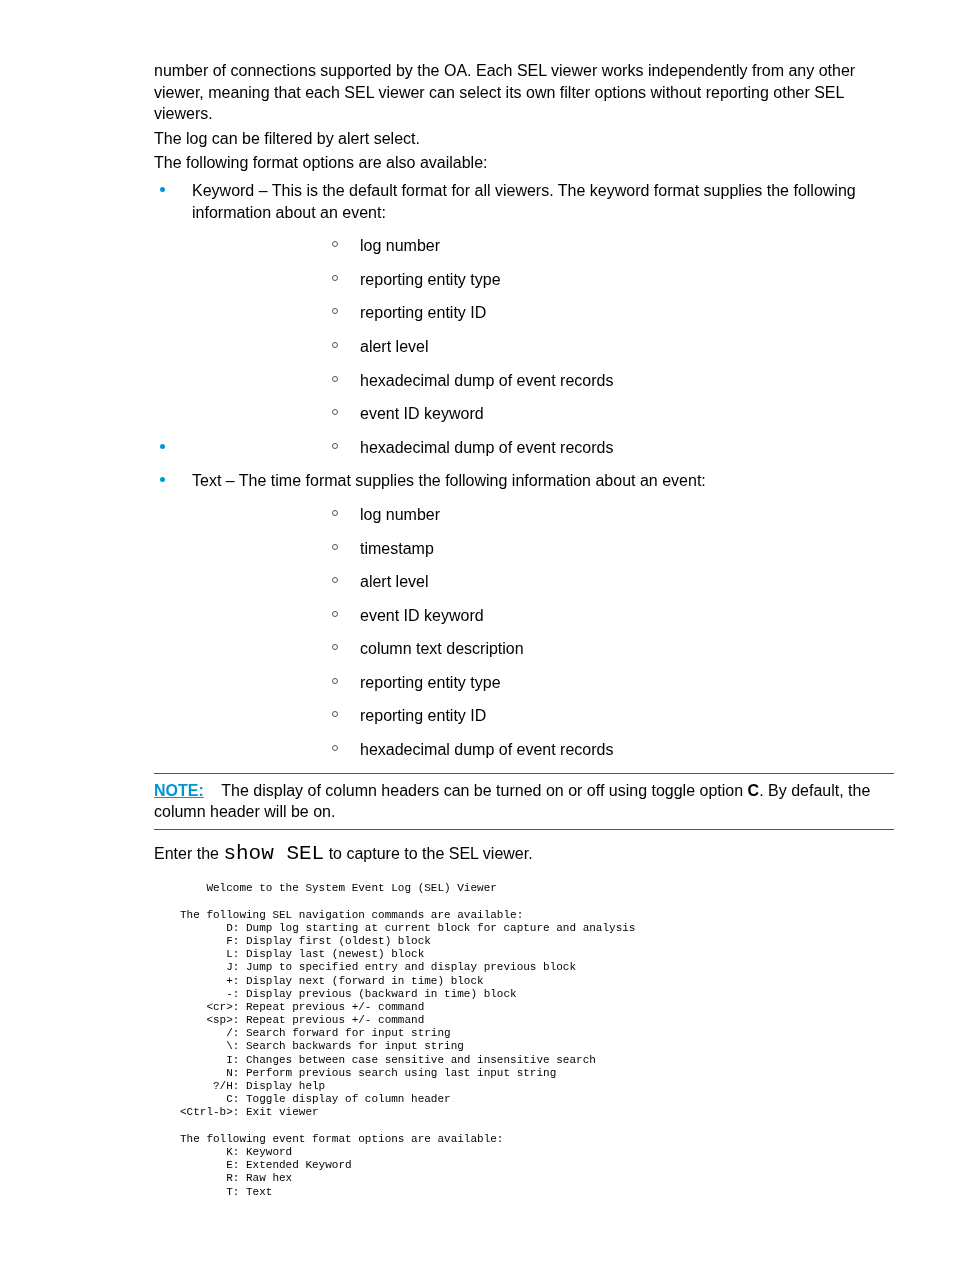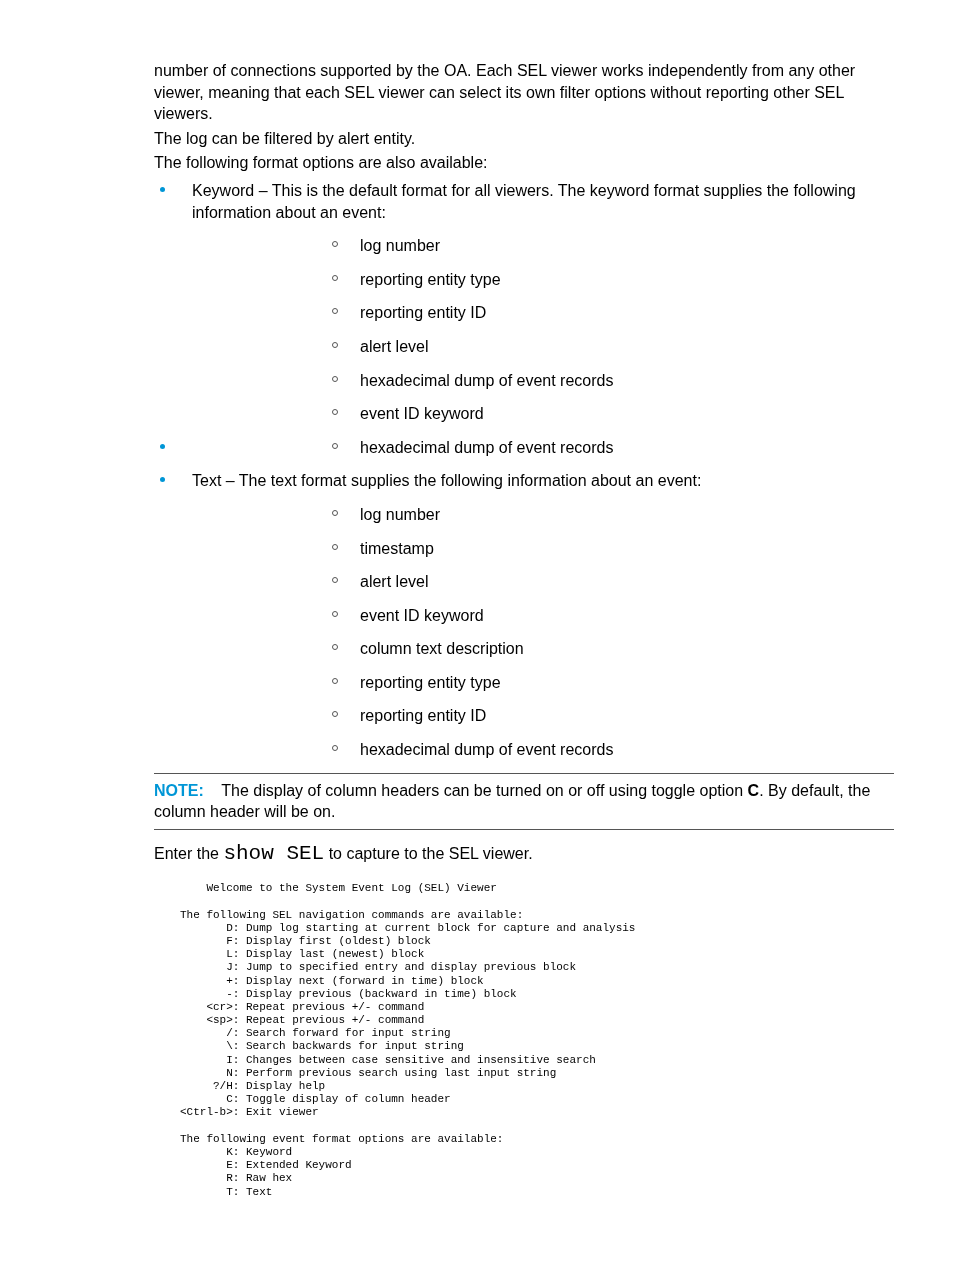--- a/index.html
+++ b/index.html
@@ -59,62 +59,63 @@
   }
   .note-block {
     margin: 10px 0 10px 94px;
     border-top: 1px solid #555;
     border-bottom: 1px solid #555;
     padding: 6px 0 6px 0;
   }
   .note-label {
     color: #0096d6;
     font-weight: bold;
+    text-decoration: underline;
   }
   .bold {
     font-weight: bold;
   }
   .mono-inline {
     font-family: "Courier New", monospace;
     font-size: 21px;
   }
   pre.codeblock {
     font-family: "Courier New", monospace;
     font-size: 11px;
     line-height: 1.2;
     margin: 14px 0 0 120px;
     white-space: pre;
   }
 </style>
 </head>
 <body>
 
 <div class="para">number of connections supported by the OA. Each SEL viewer works independently from any other viewer, meaning that each SEL viewer can select its own filter options without reporting other SEL viewers.</div>
-<div class="para">The log can be filtered by alert entity.</div>
+<div class="para">The log can be filtered by alert select.</div>
 <div class="para">The following format options are also available:</div>
 
 <ul class="bullets">
   <li>
     <span>Keyword – This is the default format for all viewers. The keyword format supplies the following information about an event:</span>
     <ul class="circles">
       <li>log number</li>
       <li>reporting entity type</li>
       <li>reporting entity ID</li>
       <li>alert level</li>
       <li>hexadecimal dump of event records</li>
       <li>event ID keyword</li>
     </ul>
   </li>
   <li>
     <ul class="circles">
       <li>hexadecimal dump of event records</li>
     </ul>
   </li>
   <li>
-    <span>Text – The text format supplies the following information about an event:</span>
+    <span>Text – The time format supplies the following information about an event:</span>
     <ul class="circles">
       <li>log number</li>
       <li>timestamp</li>
       <li>alert level</li>
       <li>event ID keyword</li>
       <li>column text description</li>
       <li>reporting entity type</li>
       <li>reporting entity ID</li>
       <li>hexadecimal dump of event records</li>
     </ul>

